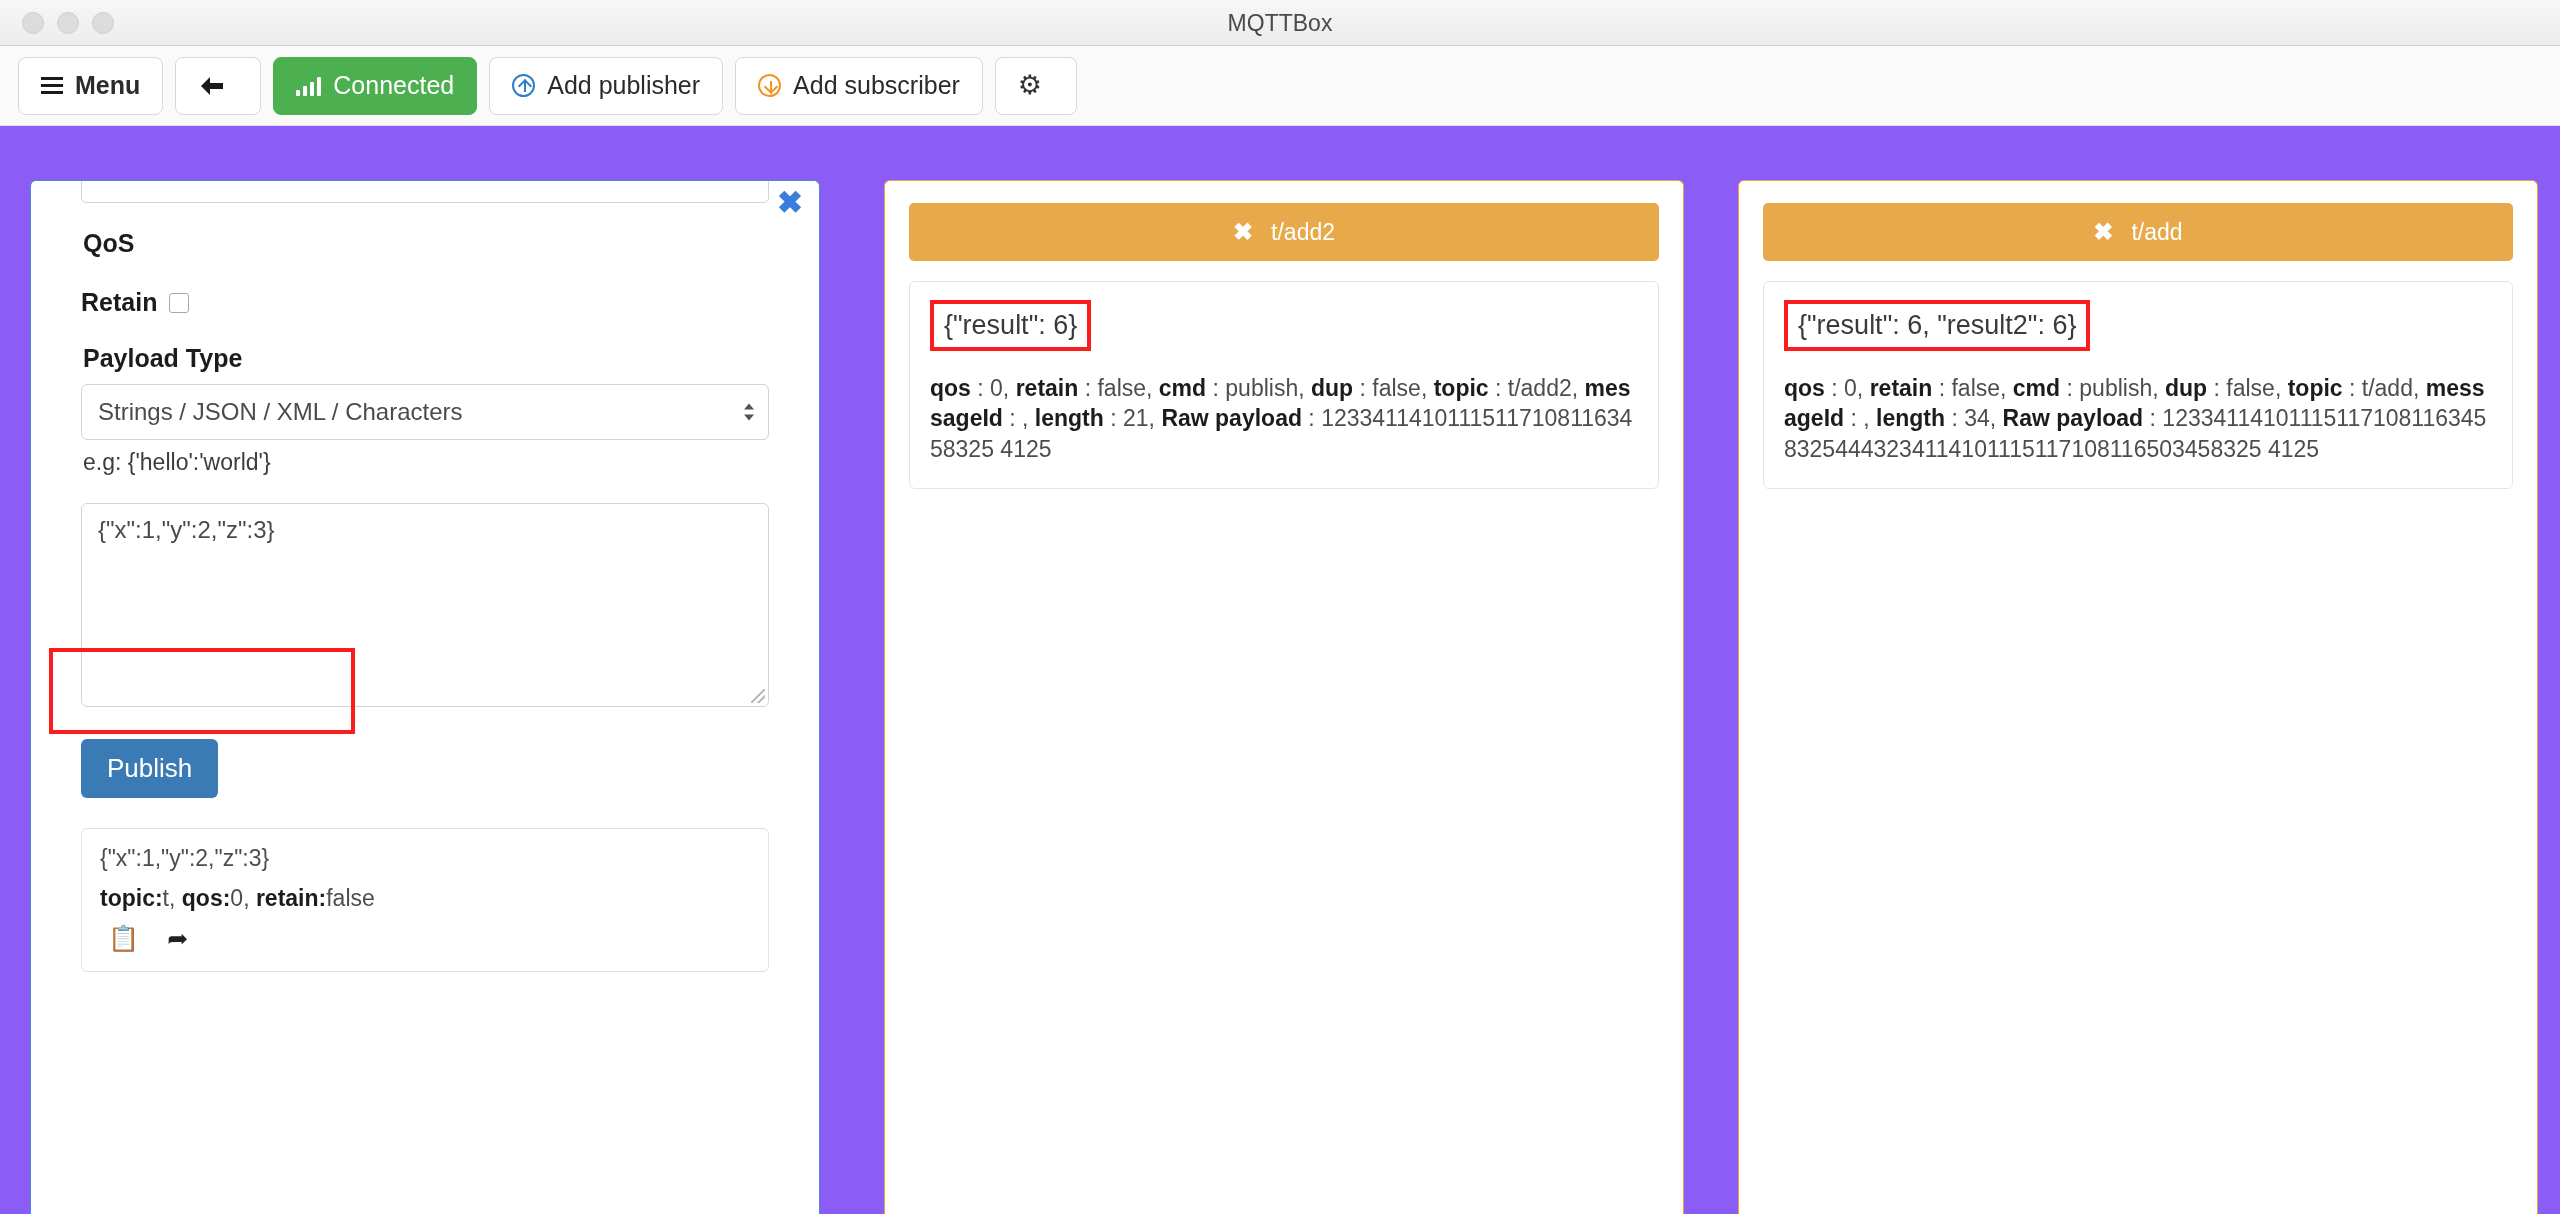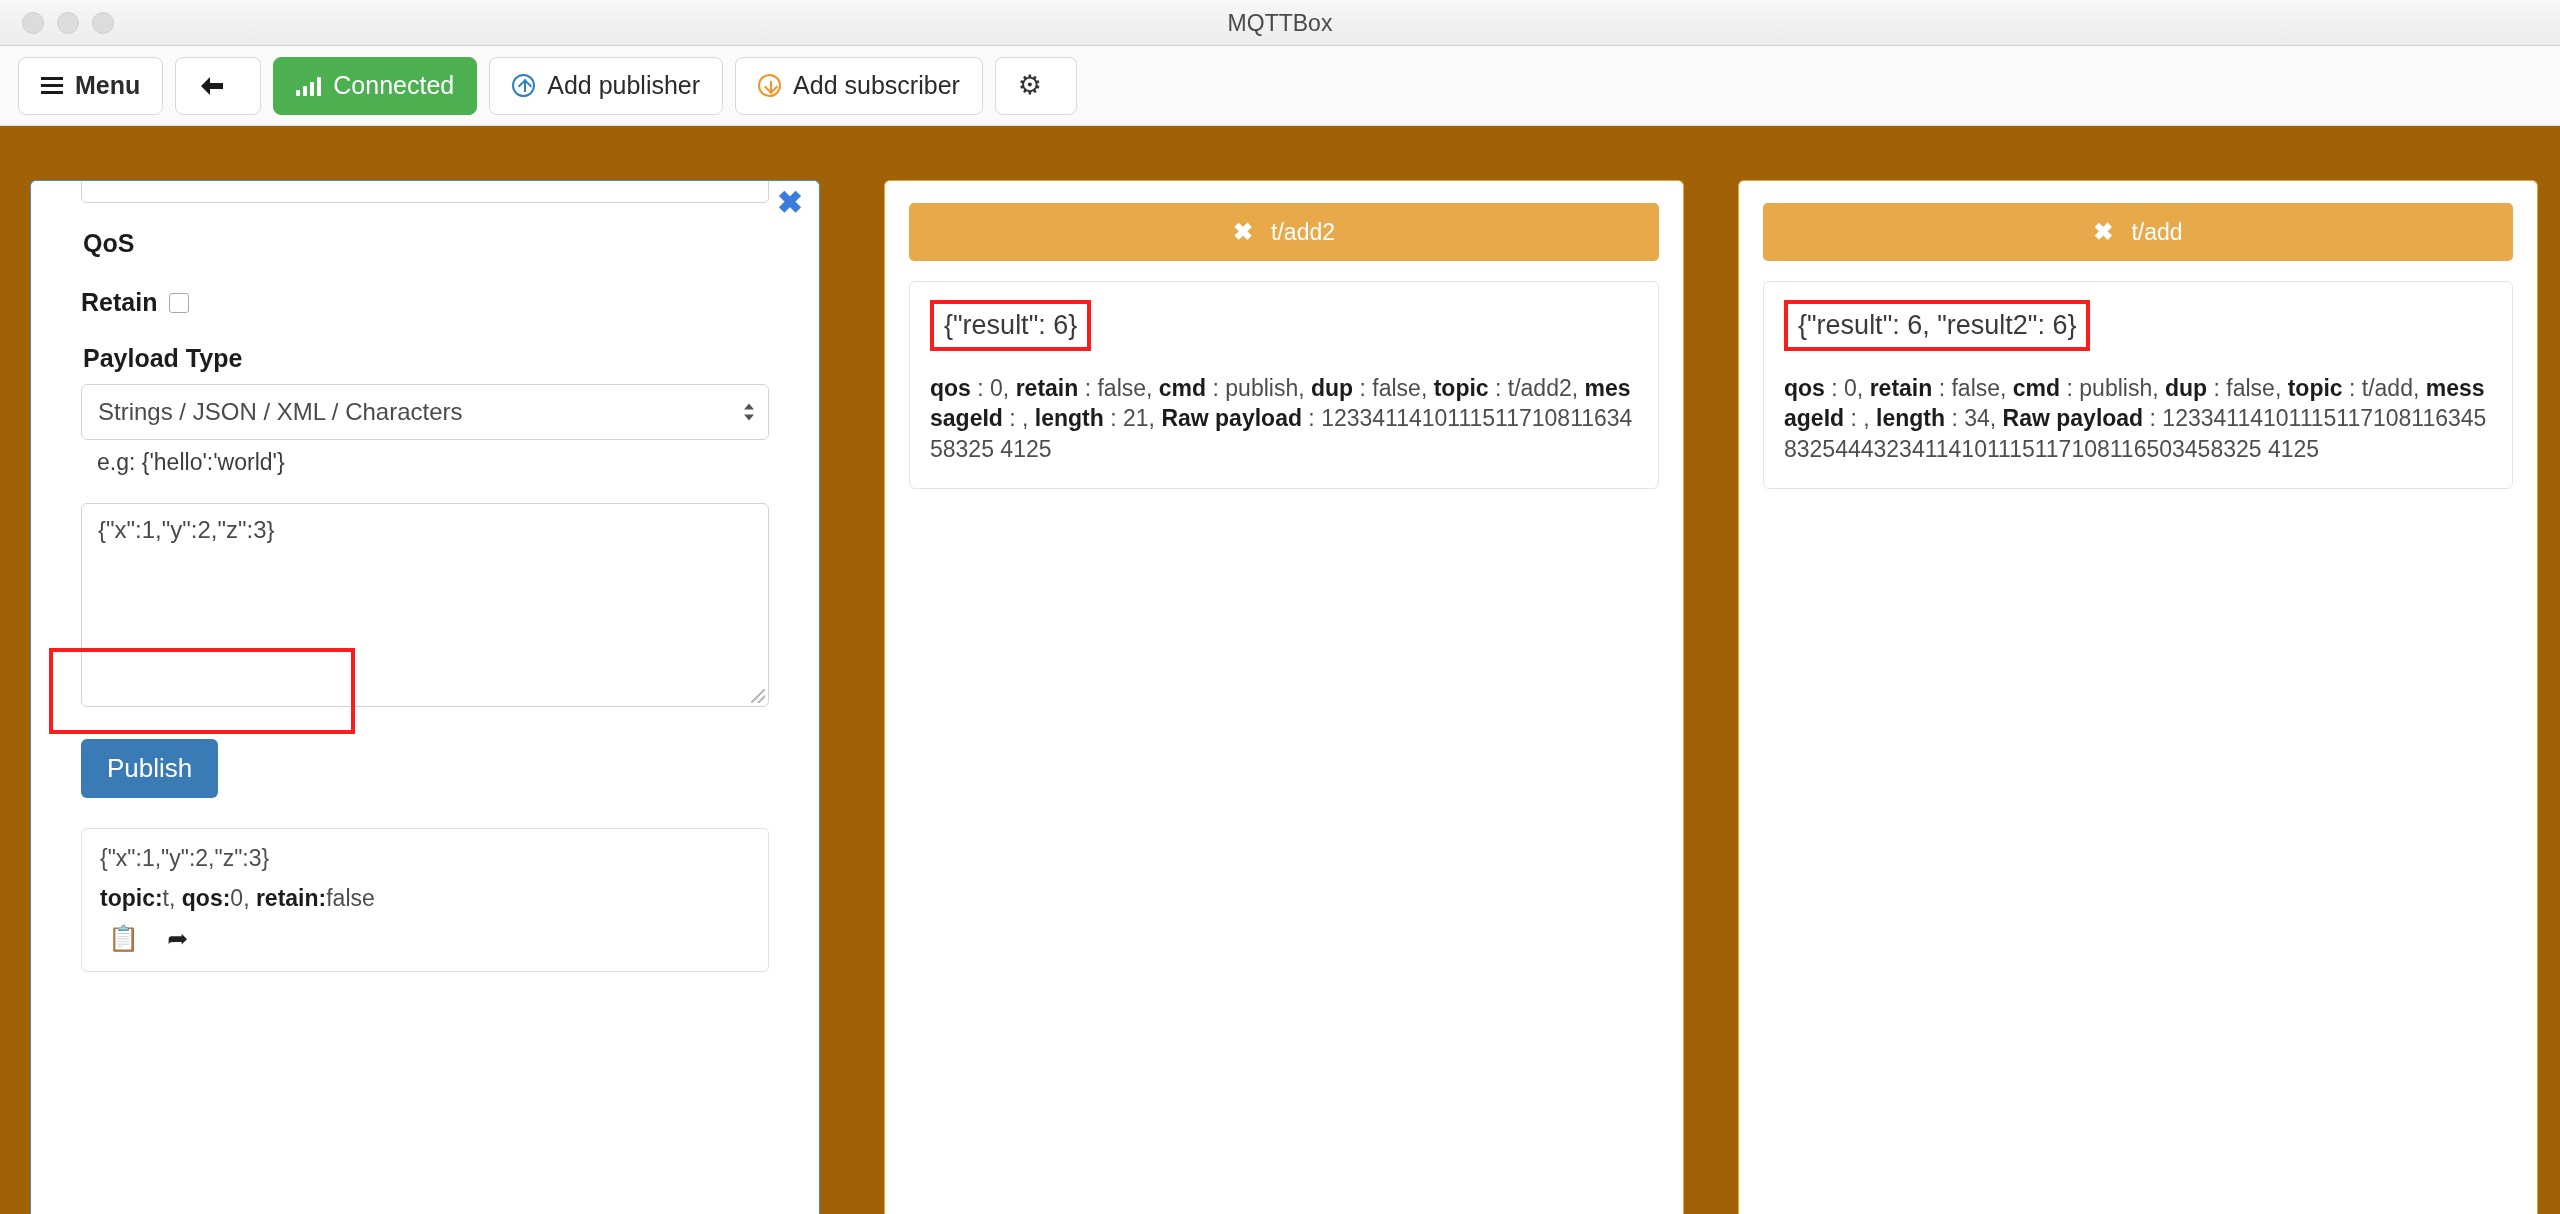--- a/index.html
+++ b/index.html
@@ -6,21 +6,21 @@
   html, body {
     margin: 0; padding: 0;
     width: 2560px; height: 1214px;
     background: #ffffff;
     font-family: "Liberation Sans", sans-serif;
     overflow: hidden;
   }
   .app {
     position: relative;
     width: 2560px; height: 1214px;
-    background: #a16207;
+    background: #8b5cf6;
   }
 
   
   .titlebar {
     position: relative;
     height: 46px;
     background: linear-gradient(#f7f7f7, #ececec);
     border-bottom: 1px solid #d2d2d2;
     display: flex;
     align-items: center;
@@ -201,21 +201,21 @@
     width: 20px; height: 20px;
     border: 1px solid #a9a9a9;
     border-radius: 3px;
     background: #fff;
     cursor: pointer;
   }
   .hint {
     font-size: 23px;
     color: #3d3d3d;
     margin-top: 9px;
-    margin-left: 16px;
+    margin-left: 2px;
   }
   .redbox {
     position: absolute;
     border: 4px solid #fb1d1d;
     pointer-events: none;
   }
   #payload-hl { left: 18px; top: 467px; width: 306px; height: 86px; }
   .textarea {
     height: 204px;
     border: 1px solid #d4d4d4;

